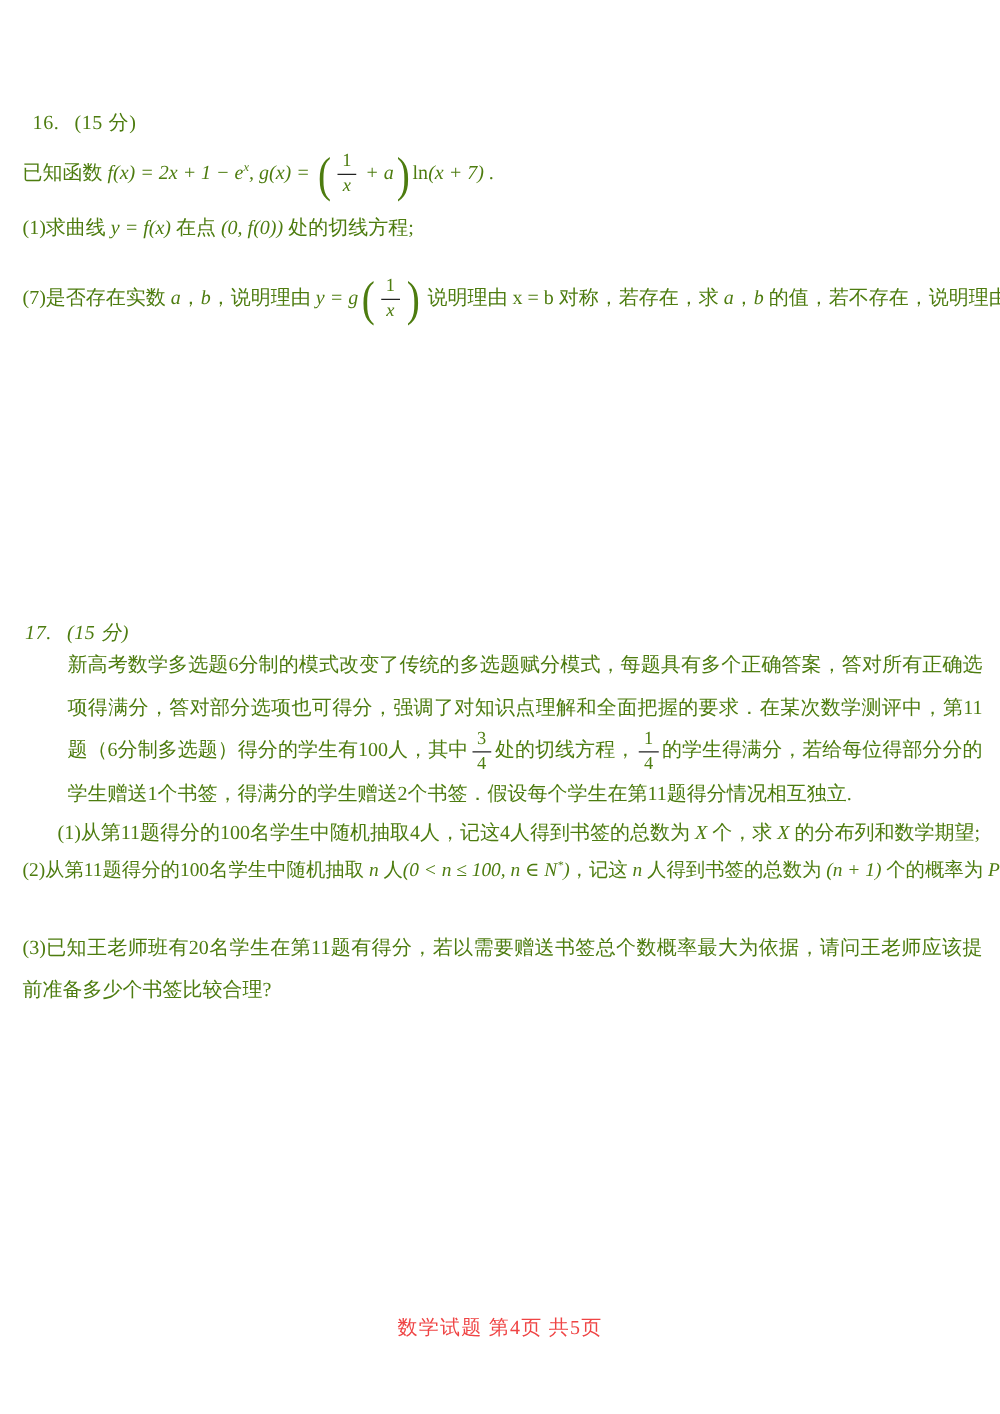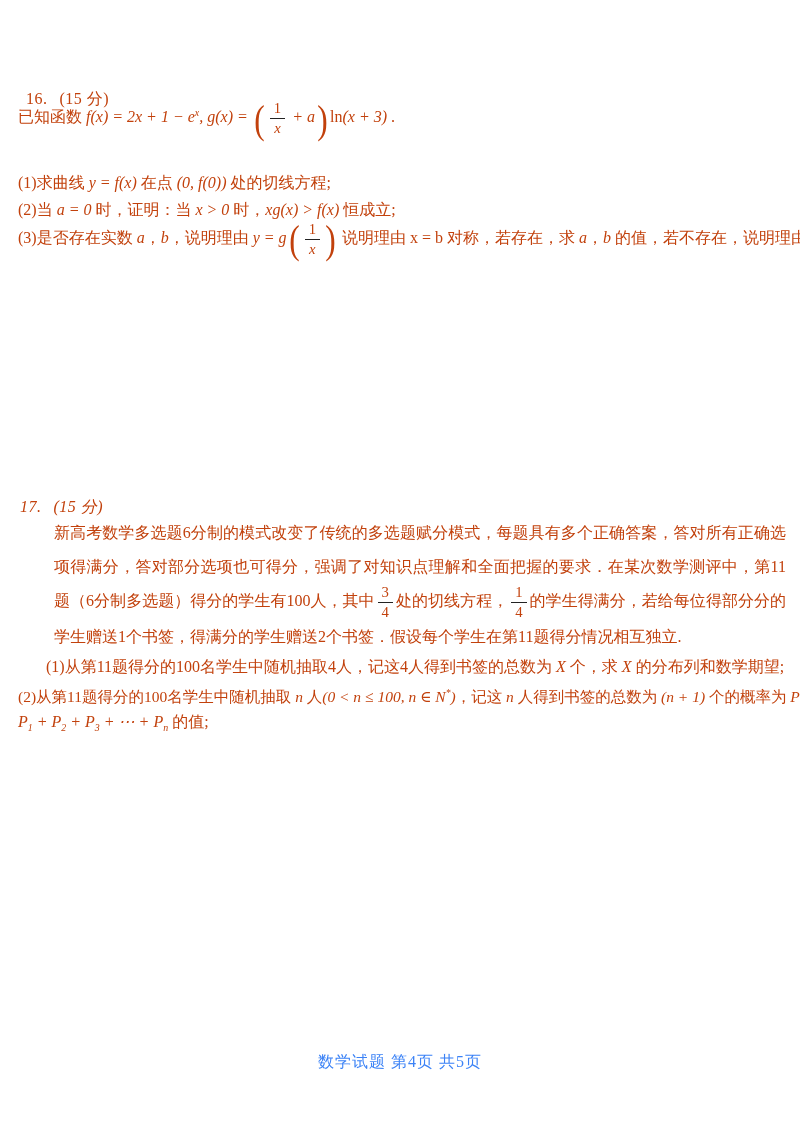--- a/index.html
+++ b/index.html
@@ -9,21 +9,21 @@
     background:#ffffff;
     color:#1f1f1f;
     font-family:"Liberation Serif","DejaVu Serif",serif;
     overflow:hidden;
   }
   .line{
     position:absolute;
     left:18px;right:14px;
     font-size:16px;
     line-height:26px;
-    color:#c2410c;
+    color:#4d7c0f;
     white-space:nowrap;
   }
   .wrapline{white-space:normal;text-align:justify;line-height:34px;}
   .heading{left:26px;letter-spacing:0.5px;}
   .heading .score{margin-left:12px;}
   .r{font-style:normal;}
   .m{font-style:italic;font-family:"Liberation Serif","DejaVu Serif",serif;}
   .sup{vertical-align:super;font-size:0.62em;font-style:italic;}
   .sub{vertical-align:sub;font-size:0.62em;font-style:italic;}
   .frac{
@@ -36,63 +36,62 @@
   .bigp{
     display:inline-block;
     font-size:2.45em;font-weight:300;
     line-height:0;vertical-align:middle;
     transform:scaleX(0.8);
     position:relative;top:1px;
     margin:0 1px;
   }
   .footer{
     position:absolute;left:0;right:0;top:1052px;
-    text-align:center;font-size:16px;color:#3b82f6;
+    text-align:center;font-size:16px;color:#ef4444;
     letter-spacing:1px;
   }
 </style>
 </head>
 <body>
 
 <div class="page">
 
   <div class="line heading" style="top:86px;">
     <span>16.</span><span class="score">(15 分)</span>
   </div>
 
-  <div class="line" style="top:100px;"><span class="r">已知函数 </span><span class="m">f(x) = 2x + 1 − e</span><span class="sup">x</span><span class="m">, g(x) = </span><span class="bigp">(</span><span class="frac">
+  <div class="line" style="top:122px;"><span class="r">已知函数 </span><span class="m">f(x) = 2x + 1 − e</span><span class="sup">x</span><span class="m">, g(x) = </span><span class="bigp">(</span><span class="frac">
         <span class="fn">1</span>
         <span class="fd m">x</span>
-      </span><span class="m"> + a</span><span class="bigp">)</span><span class="r">ln</span><span class="m">(x + 3)</span><span class="r"> .</span></div>
+      </span><span class="m"> + a</span><span class="bigp">)</span><span class="r">ln</span><span class="m">(x + 7)</span><span class="r"> .</span></div>
 
   <div class="line" style="top:170px;"><span class="r">(1)求曲线 </span><span class="m">y = f(x)</span><span class="r"> 在点 </span><span class="m">(0, f(0))</span><span class="r"> 处的切线方程;</span></div>
 
-  <div class="line" style="top:197px;"><span class="r">(2)当 </span><span class="m">a = 0</span><span class="r"> 时，证明：当 </span><span class="m">x &gt; 0</span><span class="r"> 时，</span><span class="m">xg(x) &gt; f(x)</span><span class="r"> 恒成立;</span></div>
 
-  <div class="line" style="top:222px;"><span class="r">(3)是否存在实数 </span><span class="m">a</span><span class="r">，</span><span class="m">b</span><span class="r">，说明理由 </span><span class="m">y = g</span><span class="bigp">(</span><span class="frac">
+  <div class="line" style="top:222px;"><span class="r">(7)是否存在实数 </span><span class="m">a</span><span class="r">，</span><span class="m">b</span><span class="r">，说明理由 </span><span class="m">y = g</span><span class="bigp">(</span><span class="frac">
         <span class="fn">1</span>
         <span class="fd m">x</span>
       </span><span class="bigp">)</span><span class="r"> 说明理由 x = b 对称，若存在，求 </span><span class="m">a</span><span class="r">，</span><span class="m">b</span><span class="r"> 的值，若不存在，说明理由.</span></div>
 
   <div class="line heading" style="top:494px;left:20px;font-style:italic;">
     <span>17.</span><span class="score">(15 分)</span>
   </div>
 
   <div class="line wrapline" style="top:516px;margin-left:36px;"><span class="r">新高考数学多选题6分制的模式改变了传统的多选题赋分模式，每题具有多个正确答案，答对所有正确选项得满分，答对部分选项也可得分，强调了对知识点理解和全面把握的要求．在某次数学测评中，第11题（6分制多选题）得分的学生有100人，其中</span><span class="frac">
         <span class="fn">3</span>
         <span class="fd">4</span>
       </span><span class="r">处的切线方程，</span><span class="frac">
         <span class="fn">1</span>
         <span class="fd">4</span>
       </span><span class="r">的学生得满分，若给每位得部分分的学生赠送1个书签，得满分的学生赠送2个书签．假设每个学生在第11题得分情况相互独立.</span></div>
 
   <div class="line" style="top:654px;margin-left:28px;"><span class="r">(1)从第11题得分的100名学生中随机抽取4人，记这4人得到书签的总数为 </span><span class="m">X</span><span class="r"> 个，求 </span><span class="m">X</span><span class="r"> 的分布列和数学期望;</span></div>
 
   <div class="line" style="top:680px;font-size:15.5px;"><span class="r">(2)从第11题得分的100名学生中随机抽取 </span><span class="m">n</span><span class="r"> 人</span><span class="m">(0 &lt; n ≤ 100, n ∈ N</span><span class="sup">*</span><span class="m">)</span><span class="r">，记这 </span><span class="m">n</span><span class="r"> 人得到书签的总数为 </span><span class="m">(n + 1)</span><span class="r"> 个的概率为 </span><span class="m">P</span><span class="sub">n</span></div>
 
-  <div class="line" style="top:709px;"><span class="m">P</span><span class="sub">1</span><span class="m"> + P</span><span class="sub">2</span><span class="m"> + P</span><span class="sub">3</span><span class="m"> + ⋯ + P</span><span class="sub">n</span><span class="r"> 的值;</span></div>
 
+  <div class="line wrapline" style="top:742px;"><span class="r">(3)已知王老师班有20名学生在第11题有得分，若以需要赠送书签总个数概率最大为依据，请问王老师应该提前准备多少个书签比较合理?</span></div>
 
   <div class="footer">
     <span>数学试题  第4页 共5页</span>
   </div>
 
 </div>
 
 </body></html>

